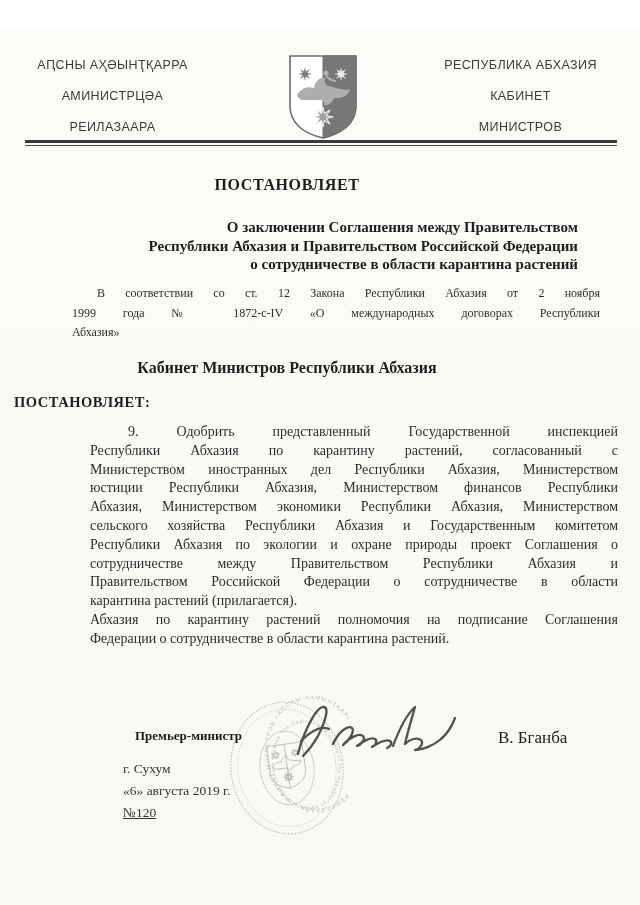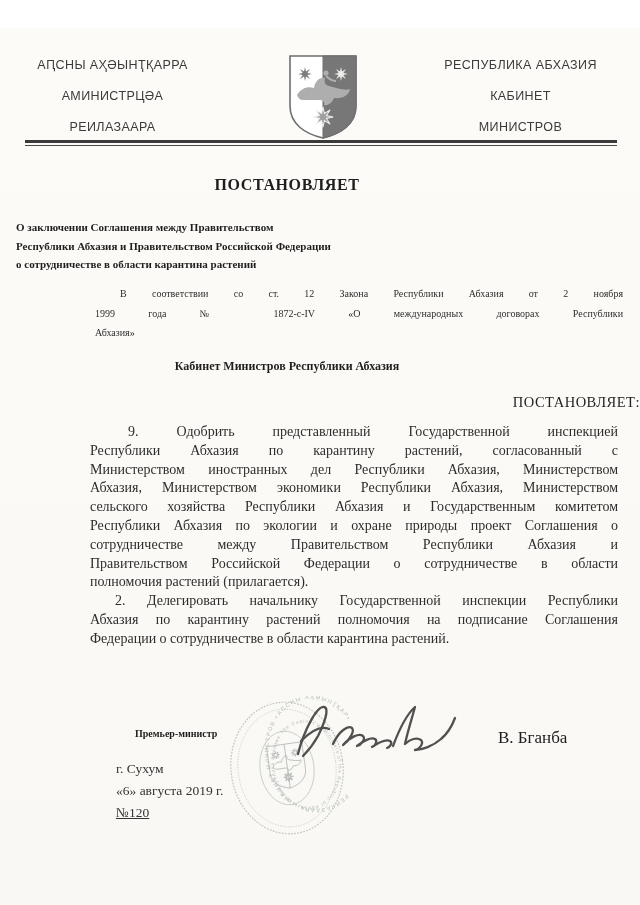--- a/index.html
+++ b/index.html
@@ -26,43 +26,43 @@
     position:absolute;left:25px;top:112px;width:592px;height:2px;
     border-top:3px solid #3b3b3b;border-bottom:1px solid #4a4a4a;
   }
   
   .title{
     position:absolute;left:0;top:148px;width:574px;
     text-align:center;font-weight:bold;font-size:16px;
     letter-spacing:.6px;color:#1e1e1e;
   }
   .subtitle{
-    position:absolute;left:16px;top:190px;width:574px;
-    text-align:left;font-weight:bold;font-size:11px;line-height:18.6px;
+    position:absolute;left:4px;top:190px;width:574px;
+    text-align:right;font-weight:bold;font-size:15px;line-height:18.6px;
     color:#1e1e1e;
   }
   .resolver{
     position:absolute;left:0;top:331px;width:574px;
-    text-align:center;font-weight:bold;font-size:12px;color:#1e1e1e;
+    text-align:center;font-weight:bold;font-size:16px;color:#1e1e1e;
   }
   .decree{
     position:absolute;left:14px;top:366px;width:626px;
-    text-align:right;font-weight:normal;font-size:14.5px;letter-spacing:.5px;color:#1e1e1e;
+    text-align:left;font-weight:bold;font-size:14.5px;letter-spacing:.5px;color:#1e1e1e;
   }
   
-  .intro{position:absolute;left:95px;top:256px;width:528px;font-size:10px;line-height:19.6px;}
+  .intro{position:absolute;left:72px;top:256px;width:528px;font-size:12px;line-height:19.6px;}
   .main{position:absolute;left:90px;top:395px;width:528px;font-size:14px;line-height:18.8px;}
   .ln{text-align:justify;text-align-last:justify;white-space:nowrap;}
   .ln.last{text-align-last:left;}
   .ind{padding-left:38px;}
   .ind-sm{padding-left:25px;}
   
-  .post{position:absolute;left:135px;top:700px;font-weight:bold;font-size:10px;color:#1c1c1c;z-index:3;}
+  .post{position:absolute;left:135px;top:700px;font-weight:bold;font-size:13px;color:#1c1c1c;z-index:3;}
   .name{position:absolute;left:498px;top:700px;font-weight:normal;font-size:17px;color:#1c1c1c;z-index:3;}
-  .foot{position:absolute;left:116px;width:200px;font-size:13.5px;color:#333;z-index:3;}
+  .foot{position:absolute;left:123px;width:200px;font-size:13.5px;color:#333;z-index:3;}
   .foot.city{top:733px;}
   .foot.date{top:755px;}
   .foot.num{top:777px;text-decoration:underline;}
   .stamp{position:absolute;left:225px;top:668px;width:124px;height:144px;opacity:.8;z-index:2;pointer-events:none;}
   .sign{position:absolute;left:288px;top:668px;width:185px;height:70px;z-index:4;pointer-events:none;}
 </style>
 </head>
 <body>
 
 <div class="page">
@@ -106,27 +106,27 @@
     <div class="ln last">Абхазия»</div>
   </div>
 
   <div class="resolver">Кабинет Министров Республики Абхазия</div>
   <div class="decree">ПОСТАНОВЛЯЕТ:</div>
 
   <div class="main">
     <div class="ln ind">9. Одобрить представленный Государственной инспекцией</div>
     <div class="ln">Республики Абхазия по карантину растений, согласованный с</div>
     <div class="ln">Министерством иностранных дел Республики Абхазия, Министерством</div>
+    <div class="ln">юстиции Республики Абхазия, Министерством финансов Республики</div>
     <div class="ln">Абхазия, Министерством экономики Республики Абхазия, Министерством</div>
     <div class="ln">сельского хозяйства Республики Абхазия и Государственным комитетом</div>
     <div class="ln">Республики Абхазия по экологии и охране природы проект Соглашения о</div>
     <div class="ln">сотрудничестве между Правительством Республики Абхазия и</div>
     <div class="ln">Правительством Российской Федерации о сотрудничестве в области</div>
-    <div class="ln last">полномочия растений (прилагается).</div>
-    <div class="ln ind-sm">2. Делегировать начальнику Государственной инспекции Республики</div>
+    <div class="ln last">карантина растений (прилагается).</div>
     <div class="ln">Абхазия по карантину растений полномочия на подписание Соглашения</div>
     <div class="ln last">Федерации о сотрудничестве в области карантина растений.</div>
   </div>
 
   <div class="post">Премьер-министр</div>
   <div class="name">В. Бганба</div>
   <div class="foot city">г. Сухум</div>
   <div class="foot date">«6» августа 2019 г.</div>
   <div class="foot num">№120</div>
 

